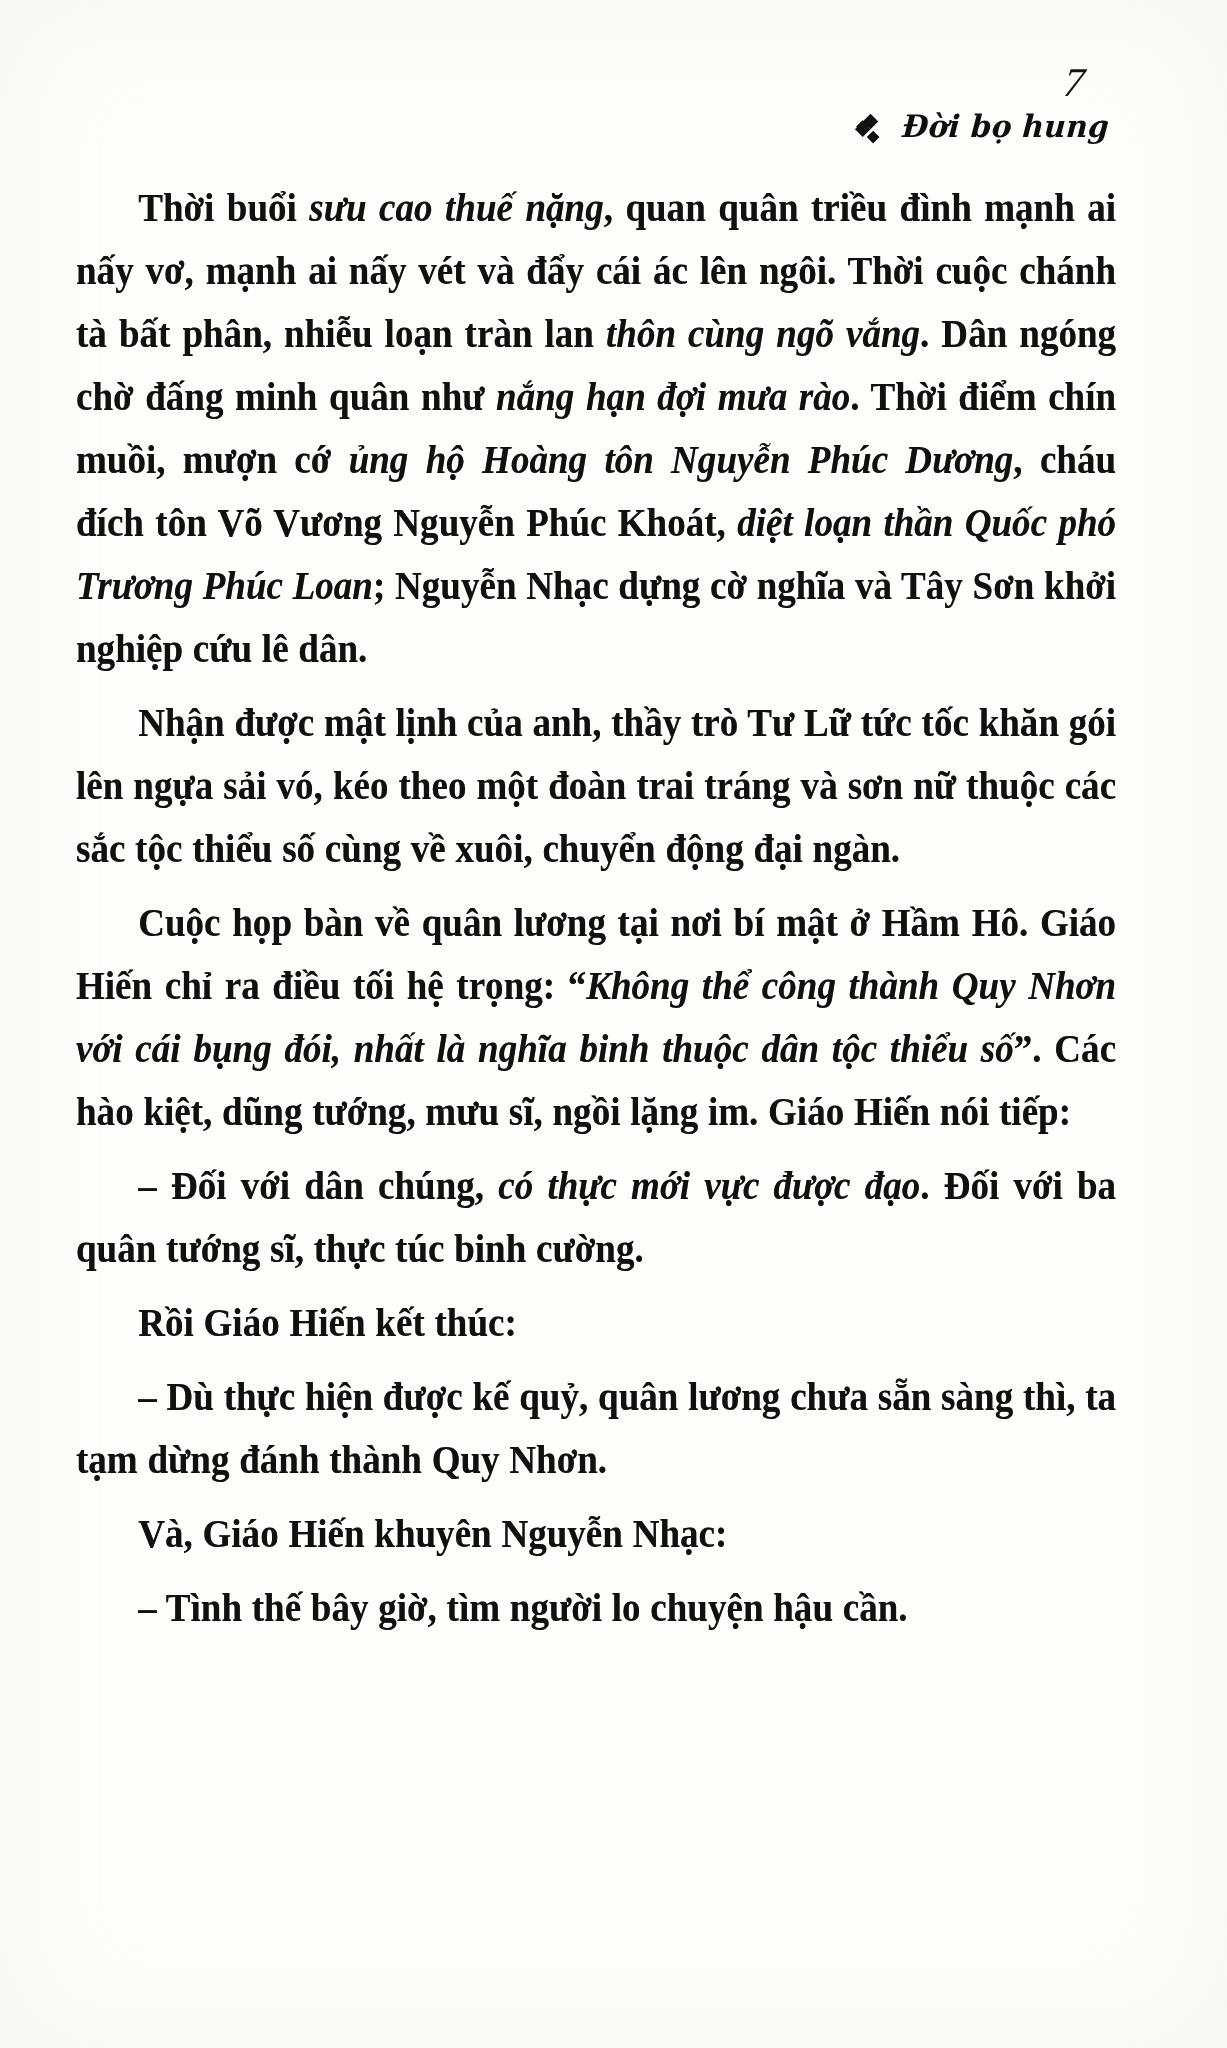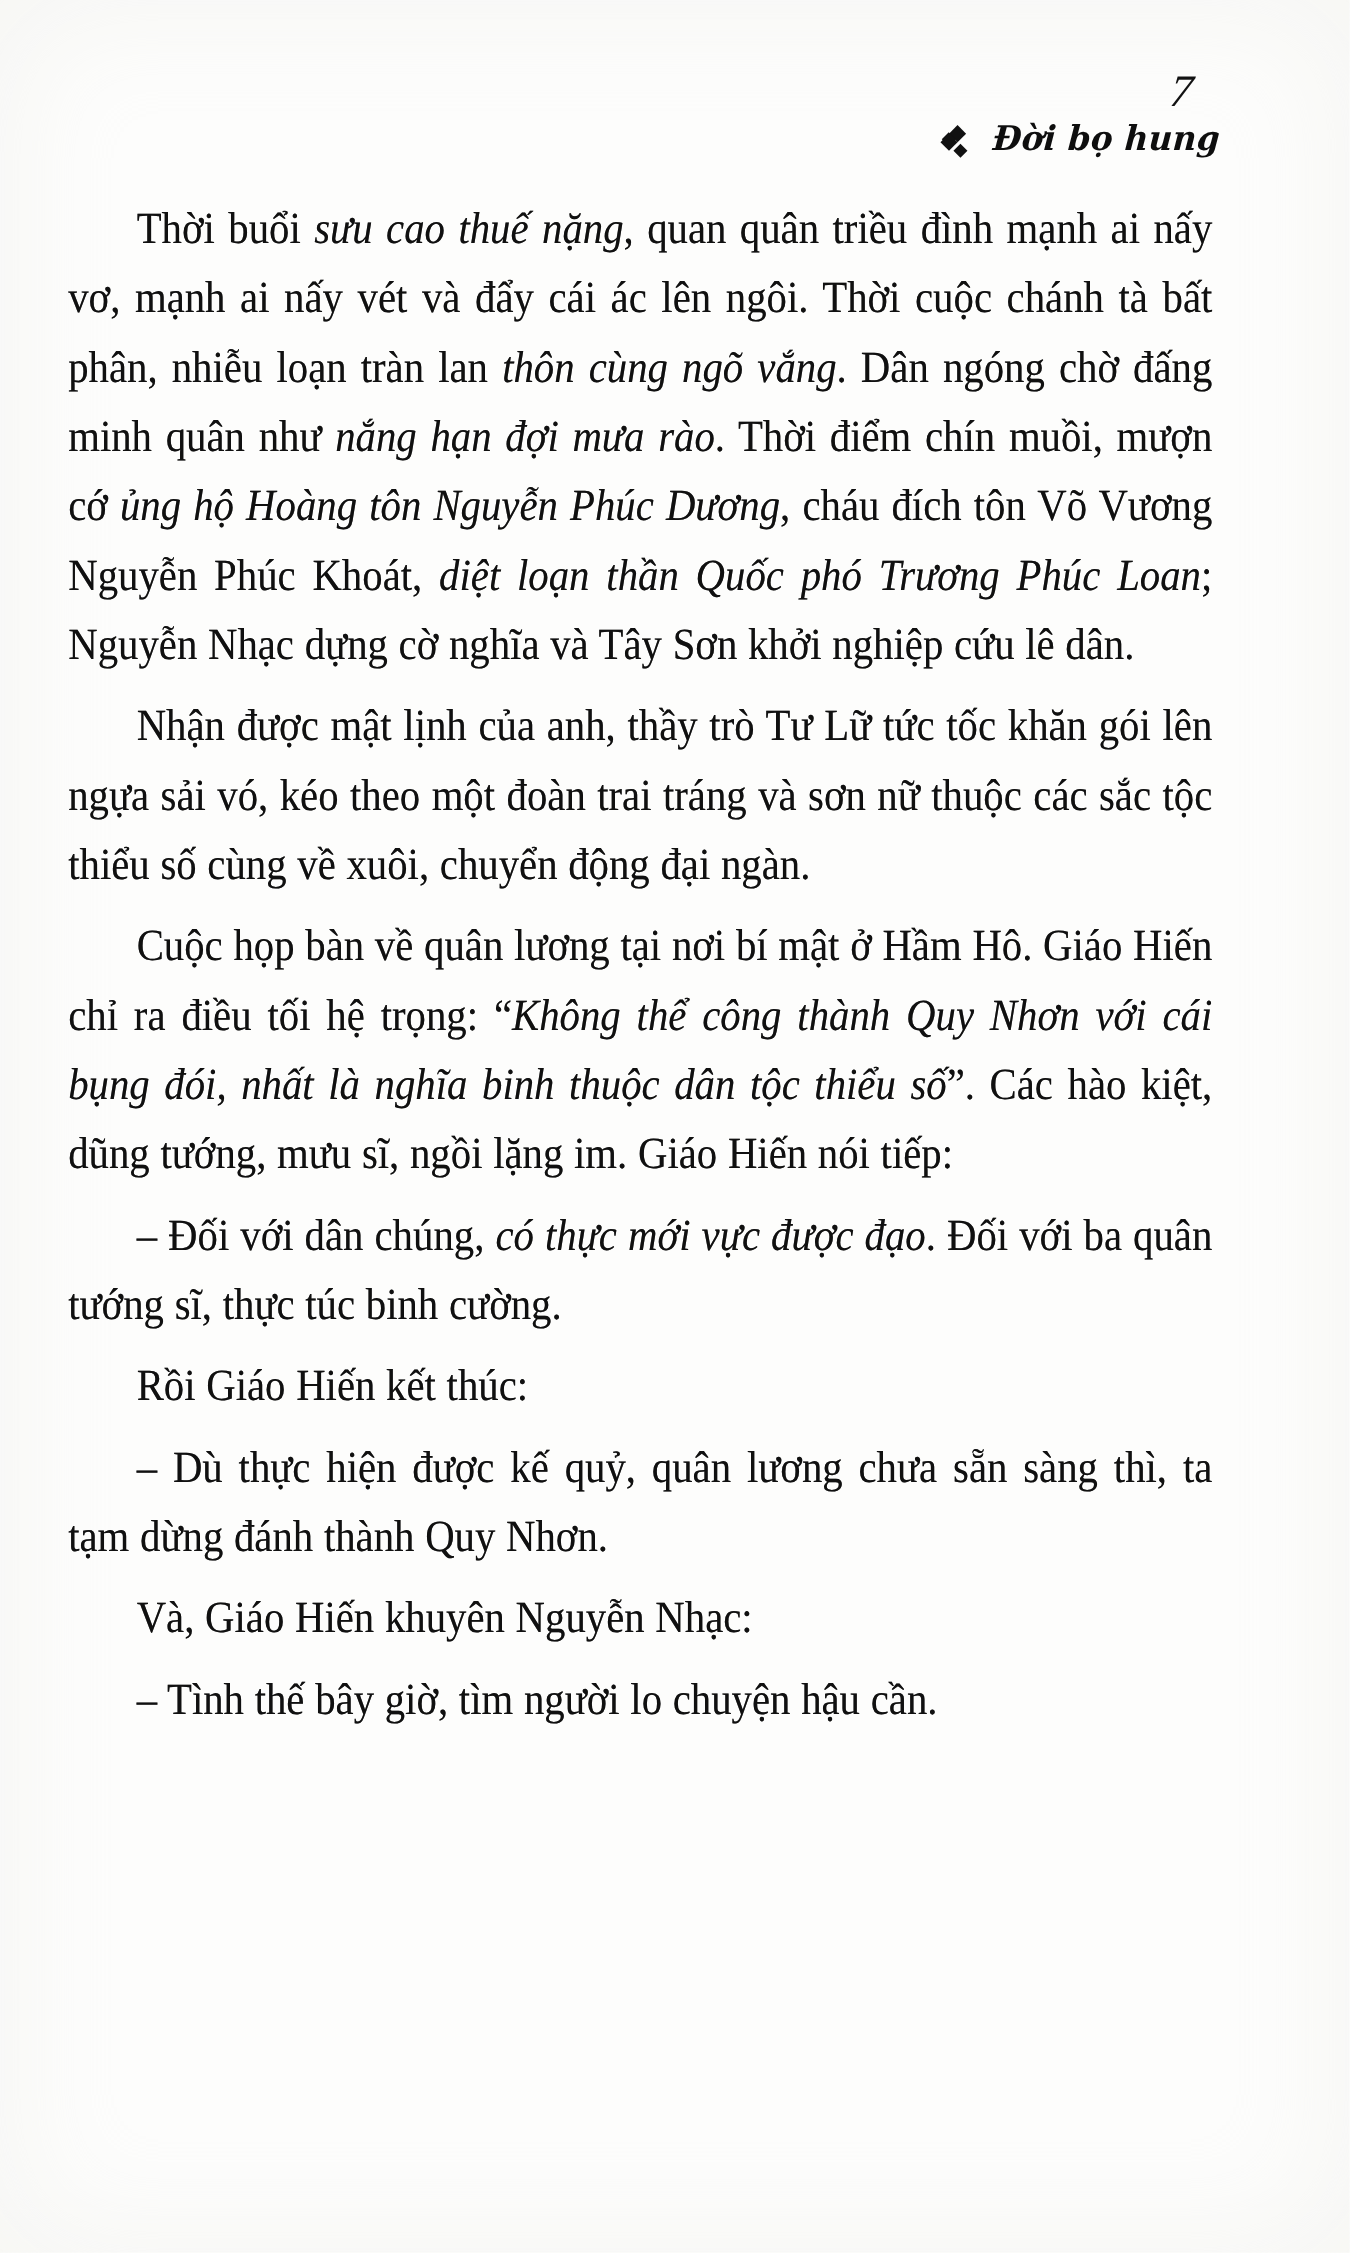--- a/index.html
+++ b/index.html
@@ -76,23 +76,24 @@
     color: #0e0e0e;
     letter-spacing: 0.2px;
     transform: skewX(-4deg) scaleX(0.96);
     transform-origin: right center;
     white-space: nowrap;
   }
 
   
   .body-col {
     position: absolute;
-    left: 62px;
+    left: 76px;
     top: 176px;
     width: 1040px;
+    font-weight: bold;
   }
   p.para {
     font-family: "Liberation Serif", "DejaVu Serif", serif;
     font-size: 40.5px;
     line-height: 63px;
     color: #101010;
     text-align: justify;
     text-justify: inter-word;
     margin: 0 0 11px 0;
     transform: scaleX(0.915);

